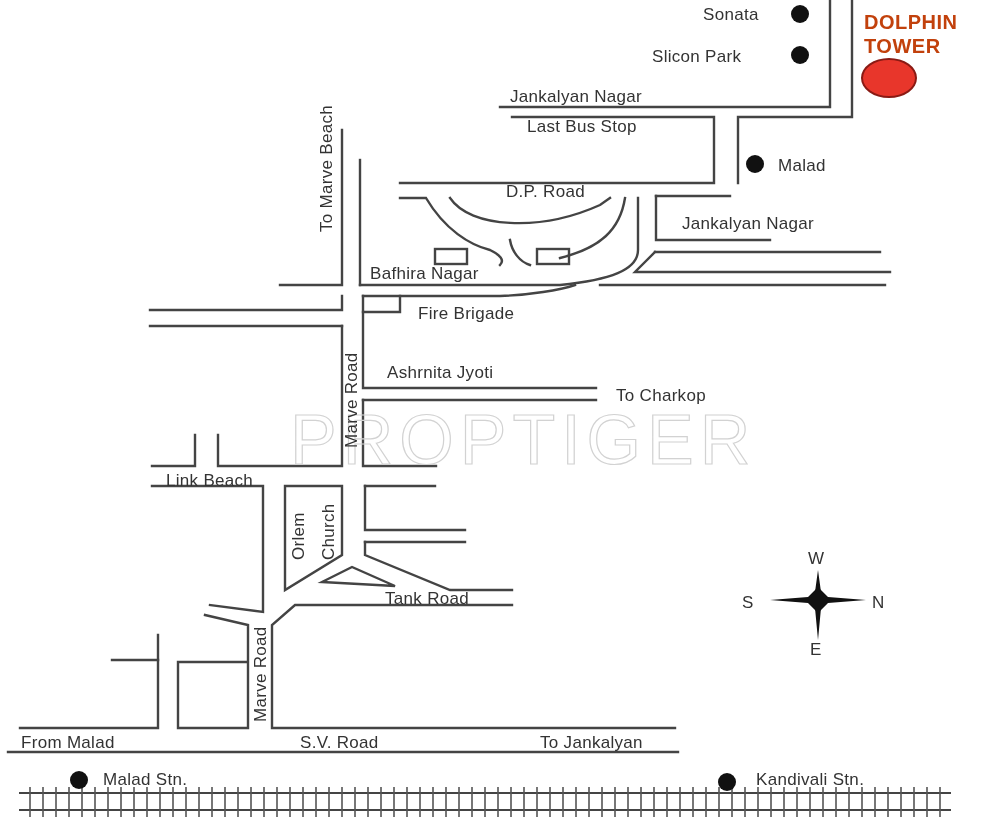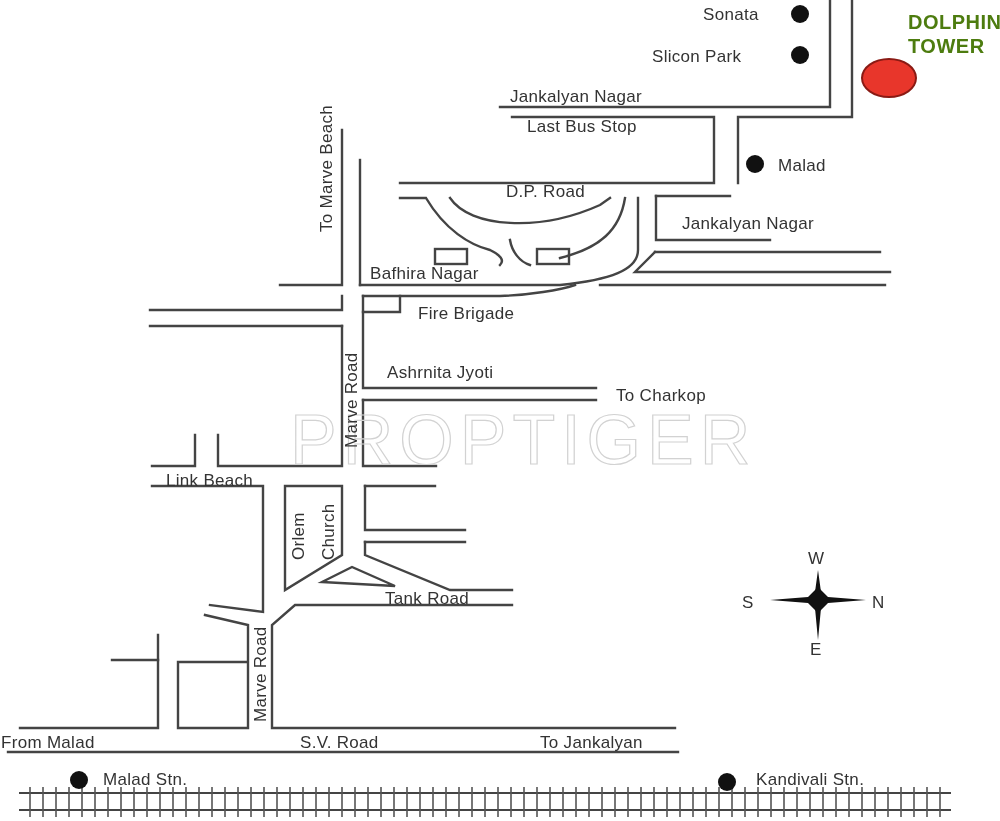--- a/index.html
+++ b/index.html
@@ -2,21 +2,21 @@
 <html><head>
 <meta charset="utf-8">
 <style>
   html,body{margin:0;padding:0;background:#ffffff;}
   #map{position:relative;width:1000px;height:821px;overflow:hidden;background:#fff;font-family:"Liberation Sans",sans-serif;}
   svg{position:absolute;left:0;top:0;}
   .road{fill:none;stroke:#444;stroke-width:2.4;stroke-linecap:square;}
   .lbl{position:absolute;font-family:"Liberation Sans",sans-serif;font-size:17px;color:#333;white-space:nowrap;line-height:1;letter-spacing:0.3px;}
   .vert{transform-origin:left top;transform:rotate(-90deg);}
   .dot{position:absolute;width:18px;height:18px;border-radius:50%;background:#111;}
-  .dest{position:absolute;font-family:"Liberation Sans",sans-serif;font-weight:bold;font-size:20px;color:#4d7c0f;line-height:1;letter-spacing:0.5px;margin-left:44px;}
+  .dest{position:absolute;font-family:"Liberation Sans",sans-serif;font-weight:bold;font-size:20px;color:#c2410c;line-height:1;letter-spacing:0.5px;}
   .red{position:absolute;width:52px;height:36px;border-radius:50%;background:#e8362b;border:2px solid #8a1a14;}
   .wm{position:absolute;left:290px;top:400px;font-family:"Liberation Sans",sans-serif;font-size:70px;font-weight:100;color:transparent;-webkit-text-stroke:1.2px #d2d2d2;letter-spacing:6px;}
   .compass-l{position:absolute;font-family:"Liberation Sans",sans-serif;font-size:17px;color:#333;}
 </style>
 </head>
 <body>
 
 <div id="map">
   <svg width="1000" height="821" viewBox="0 0 1000 821">
 
@@ -164,21 +164,21 @@
   <div class="lbl vert" style="left:318px;top:232px;">To Marve Beach</div>
   <div class="lbl" style="left:418px;top:305px;">Fire Brigade</div>
   <div class="lbl" style="left:387px;top:364px;">Ashrnita Jyoti</div>
   <div class="lbl" style="left:600px;top:387px;margin-left:16px;">To Charkop</div>
   <div class="lbl vert" style="left:343px;top:448px;">Marve Road</div>
   <div class="lbl" style="left:166px;top:472px;">Link Beach</div>
   <div class="lbl vert" style="left:290px;top:560px;">Orlem</div>
   <div class="lbl vert" style="left:320px;top:560px;">Church</div>
   <div class="lbl" style="left:385px;top:590px;">Tank Road</div>
   <div class="lbl vert" style="left:252px;top:722px;">Marve Road</div>
-  <div class="lbl" style="left:1px;top:734px;">From Malad</div>
+  <div class="lbl" style="left:21px;top:734px;">From Malad</div>
   <div class="lbl" style="left:300px;top:734px;">S.V. Road</div>
   <div class="lbl" style="left:540px;top:734px;">To Jankalyan</div>
 
   <div class="dot" style="left:70px;top:771px;"></div>
   <div class="lbl" style="left:103px;top:771px;">Malad Stn.</div>
   <div class="dot" style="left:718px;top:773px;"></div>
   <div class="lbl" style="left:756px;top:771px;">Kandivali Stn.</div>
 
   <div class="compass-l" style="left:808px;top:549px;">W</div>
   <div class="compass-l" style="left:742px;top:593px;">S</div>

